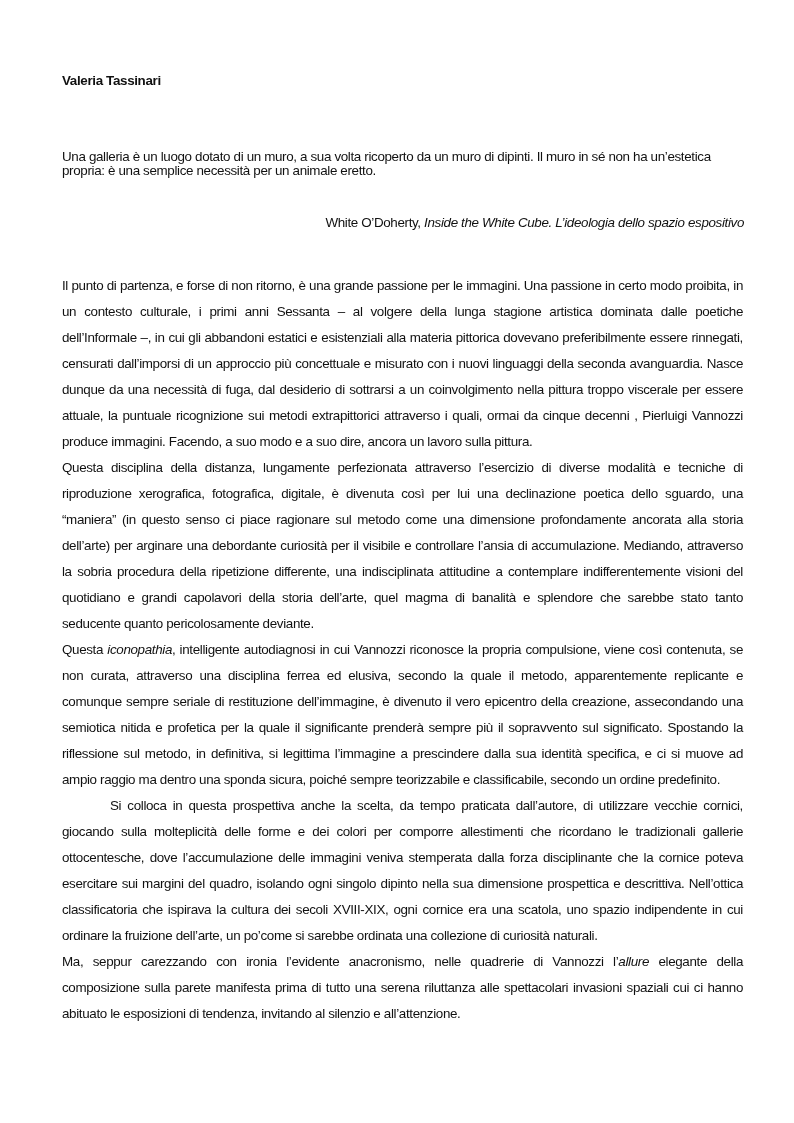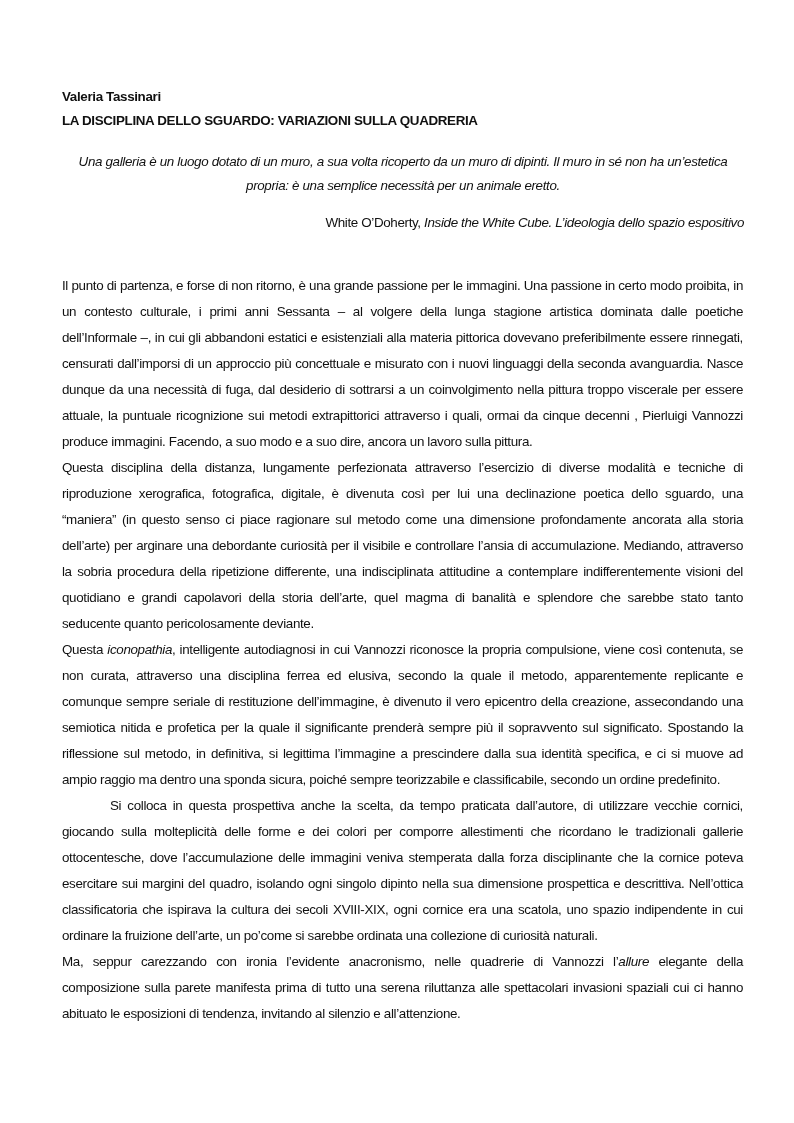--- a/index.html
+++ b/index.html
@@ -1,34 +1,33 @@
 <!DOCTYPE html>
 <html><head>
 <meta charset="utf-8">
 <style>
   html, body { margin: 0; padding: 0; background: #ffffff; }
   body { width: 794px; height: 1123px; position: relative; overflow: hidden; color: #111111; }
   .page { position: absolute; left: 0; top: 0; width: 794px; height: 1123px; }
   .txt { font-family: "Liberation Sans", sans-serif; font-size: 13.4px; letter-spacing: -0.35px; }
   .author { position: absolute; left: 62px; top: 123px; font-weight: bold; }
   .title { position: absolute; left: 62px; top: 113px; font-weight: bold; }
-  #author { top: 89px; text-align: right; }
-  .epigraph { position: absolute; left: 62px; width: 682px; top: 150px; text-align: center; font-style: italic; line-height: 24px; }
+  #author { top: 73px; text-align: right; }
+  .epigraph { position: absolute; left: 62px; width: 682px; top: 150px; line-height: 14px; }
   .attribution { position: absolute; left: 62px; width: 682px; top: 215px; text-align: right; }
   .body { position: absolute; left: 62px; width: 681px; top: 273px; line-height: 26px; }
   .body p { margin: 0; text-align: justify; text-align-last: left; }
   .body p.indent { text-indent: 48px; }
   em { }
 </style>
 </head>
 <body>
 
 <div class="page">
   <div id="author" class="txt author">Valeria Tassinari</div>
-  <div class="txt title">LA DISCIPLINA DELLO SGUARDO:   VARIAZIONI  SULLA  QUADRERIA</div>
 
   <div class="txt epigraph">Una galleria è un luogo dotato di un muro, a sua volta ricoperto da un muro di dipinti. Il muro in sé non ha un’estetica propria: è una semplice necessità per un animale eretto.</div>
 
   <div class="txt attribution">
     <span>White O’Doherty, </span><em>Inside the White Cube. L’ideologia dello spazio espositivo</em>
   </div>
 
   <div class="txt body" id="body-text">
       <p><span>Il punto di partenza, e forse di non ritorno, è una grande passione per le immagini. Una passione in certo modo proibita,  in un contesto culturale, i primi anni Sessanta – al volgere della lunga stagione artistica dominata dalle poetiche dell’Informale –,  in cui gli abbandoni estatici e esistenziali alla materia pittorica dovevano preferibilmente essere rinnegati, censurati dall’imporsi di un approccio più concettuale e misurato con i nuovi linguaggi della seconda avanguardia. Nasce dunque da una necessità di fuga, dal desiderio di sottrarsi a un coinvolgimento nella  pittura troppo viscerale per essere attuale, la puntuale ricognizione sui metodi  extrapittorici attraverso i quali, ormai da cinque decenni , Pierluigi Vannozzi produce immagini. Facendo, a suo modo e a suo dire, ancora un lavoro sulla pittura.</span></p>
       <p><span>Questa disciplina della distanza, lungamente perfezionata  attraverso l’esercizio di diverse modalità e tecniche di riproduzione xerografica, fotografica, digitale, è divenuta così per lui una declinazione poetica dello sguardo, una “maniera” (in questo senso ci piace ragionare sul metodo come una dimensione profondamente ancorata alla storia dell’arte) per arginare una debordante curiosità per il visibile e controllare l’ansia di accumulazione. Mediando, attraverso la sobria procedura della ripetizione differente,  una indisciplinata attitudine a contemplare indifferentemente visioni del quotidiano e grandi capolavori della storia dell’arte, quel magma di banalità e splendore che sarebbe stato tanto seducente quanto pericolosamente deviante.</span></p>

